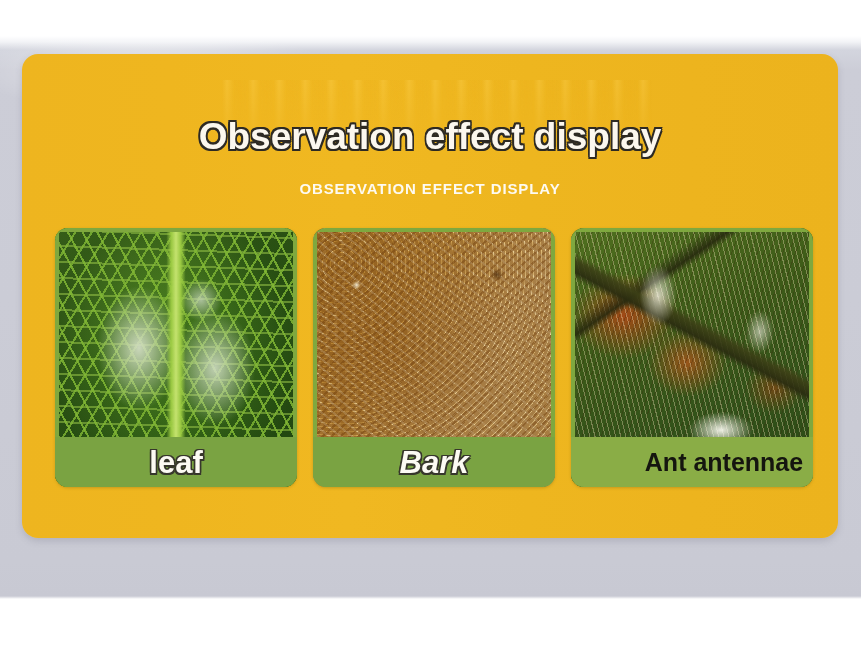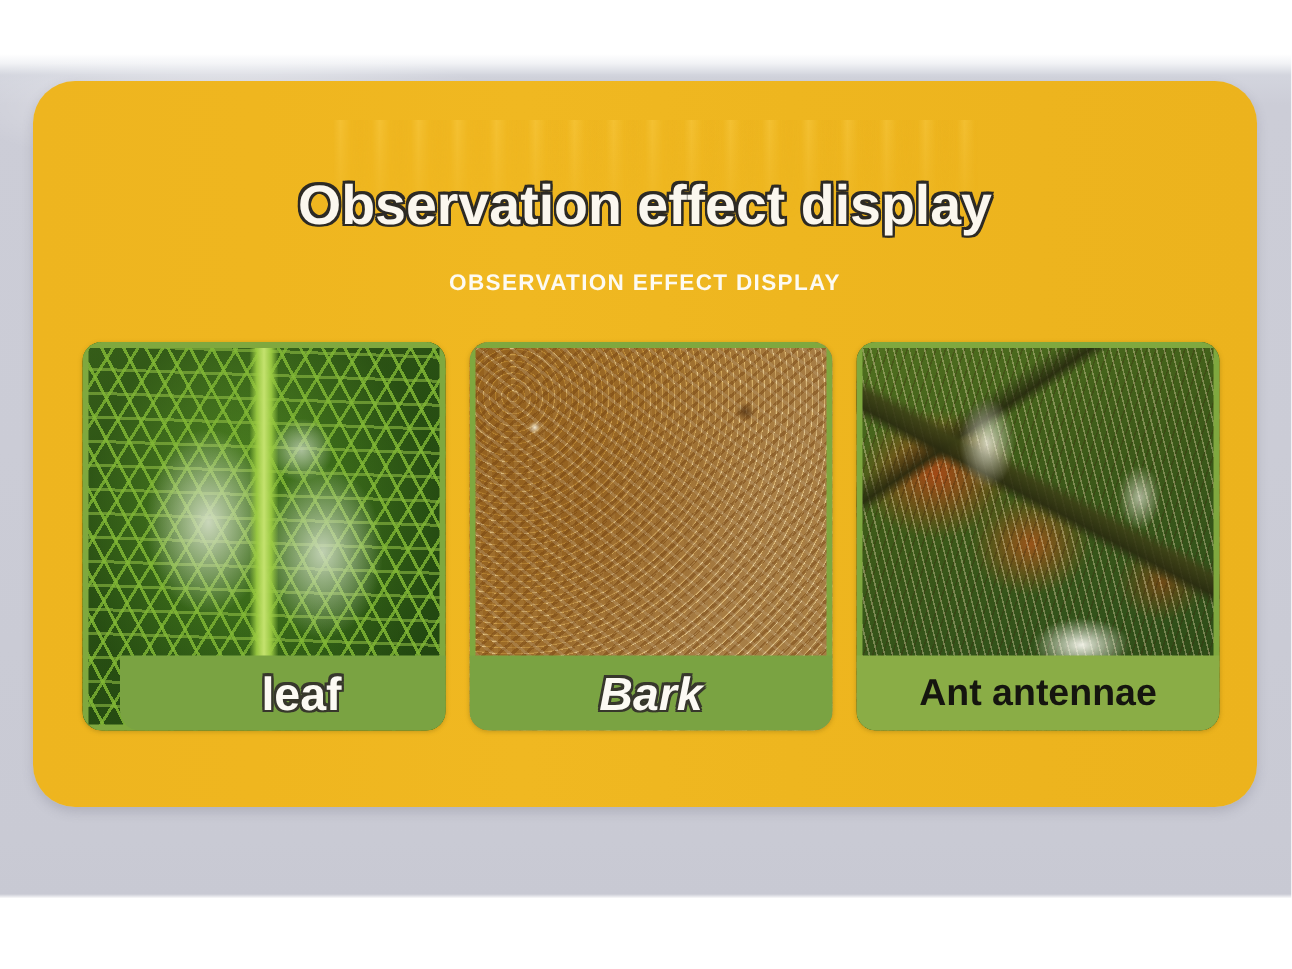--- a/index.html
+++ b/index.html
@@ -44,21 +44,21 @@
     pointer-events: none;
   }
 
   
   #panel {
     position: absolute;
     left: 22px;
     top: 54px;
     width: 816px;
     height: 484px;
-    border-radius: 28px;
+    border-radius: 16px;
     background:
       linear-gradient(to right,
         #eeb51f 0%, #efb61f 18%, #f0b821 40%, #eeb61f 62%, #edb41e 82%, #ecb31d 100%);
     box-shadow: 0 3px 7px rgba(90,90,110,0.22);
     overflow: hidden;
   }
   
   #panel-streaks {
     position: absolute;
     left: 200px;
@@ -247,33 +247,33 @@
   <div id="panel-streaks"></div>
 
   <div id="title">Observation effect display</div>
 
   <div id="subtitle">OBSERVATION EFFECT DISPLAY</div>
 
   <div id="cards">
 
     <div class="card">
       <div class="photo leaf-photo" style="box-shadow: rgb(127, 168, 63) 0px 0px 0px 4px inset;"></div>
-      <div class="label-bar" style="background: rgb(122, 163, 66); margin-left: 25px;">
+      <div class="label-bar" style="background: rgb(122, 163, 66);">
         <span class="label-text label-outlined">leaf</span>
       </div>
     </div>
 
     <div class="card">
       <div class="photo bark-photo" style="box-shadow: rgb(127, 168, 63) 0px 0px 0px 4px inset;"></div>
       <div class="label-bar" style="background: rgb(122, 163, 66); font-style: italic;">
         <span class="label-text label-outlined">Bark</span>
       </div>
     </div>
 
     <div class="card">
       <div class="photo ant-photo" style="box-shadow: rgb(127, 168, 63) 0px 0px 0px 4px inset;"></div>
-      <div class="label-bar" style="background: rgb(138, 173, 70);">
+      <div class="label-bar" style="background: rgb(138, 173, 70); padding-left: 32px;">
         <span class="label-text label-dark">Ant antennae</span>
       </div>
     </div>
 
   </div>
 </div>
 
 </body></html>

